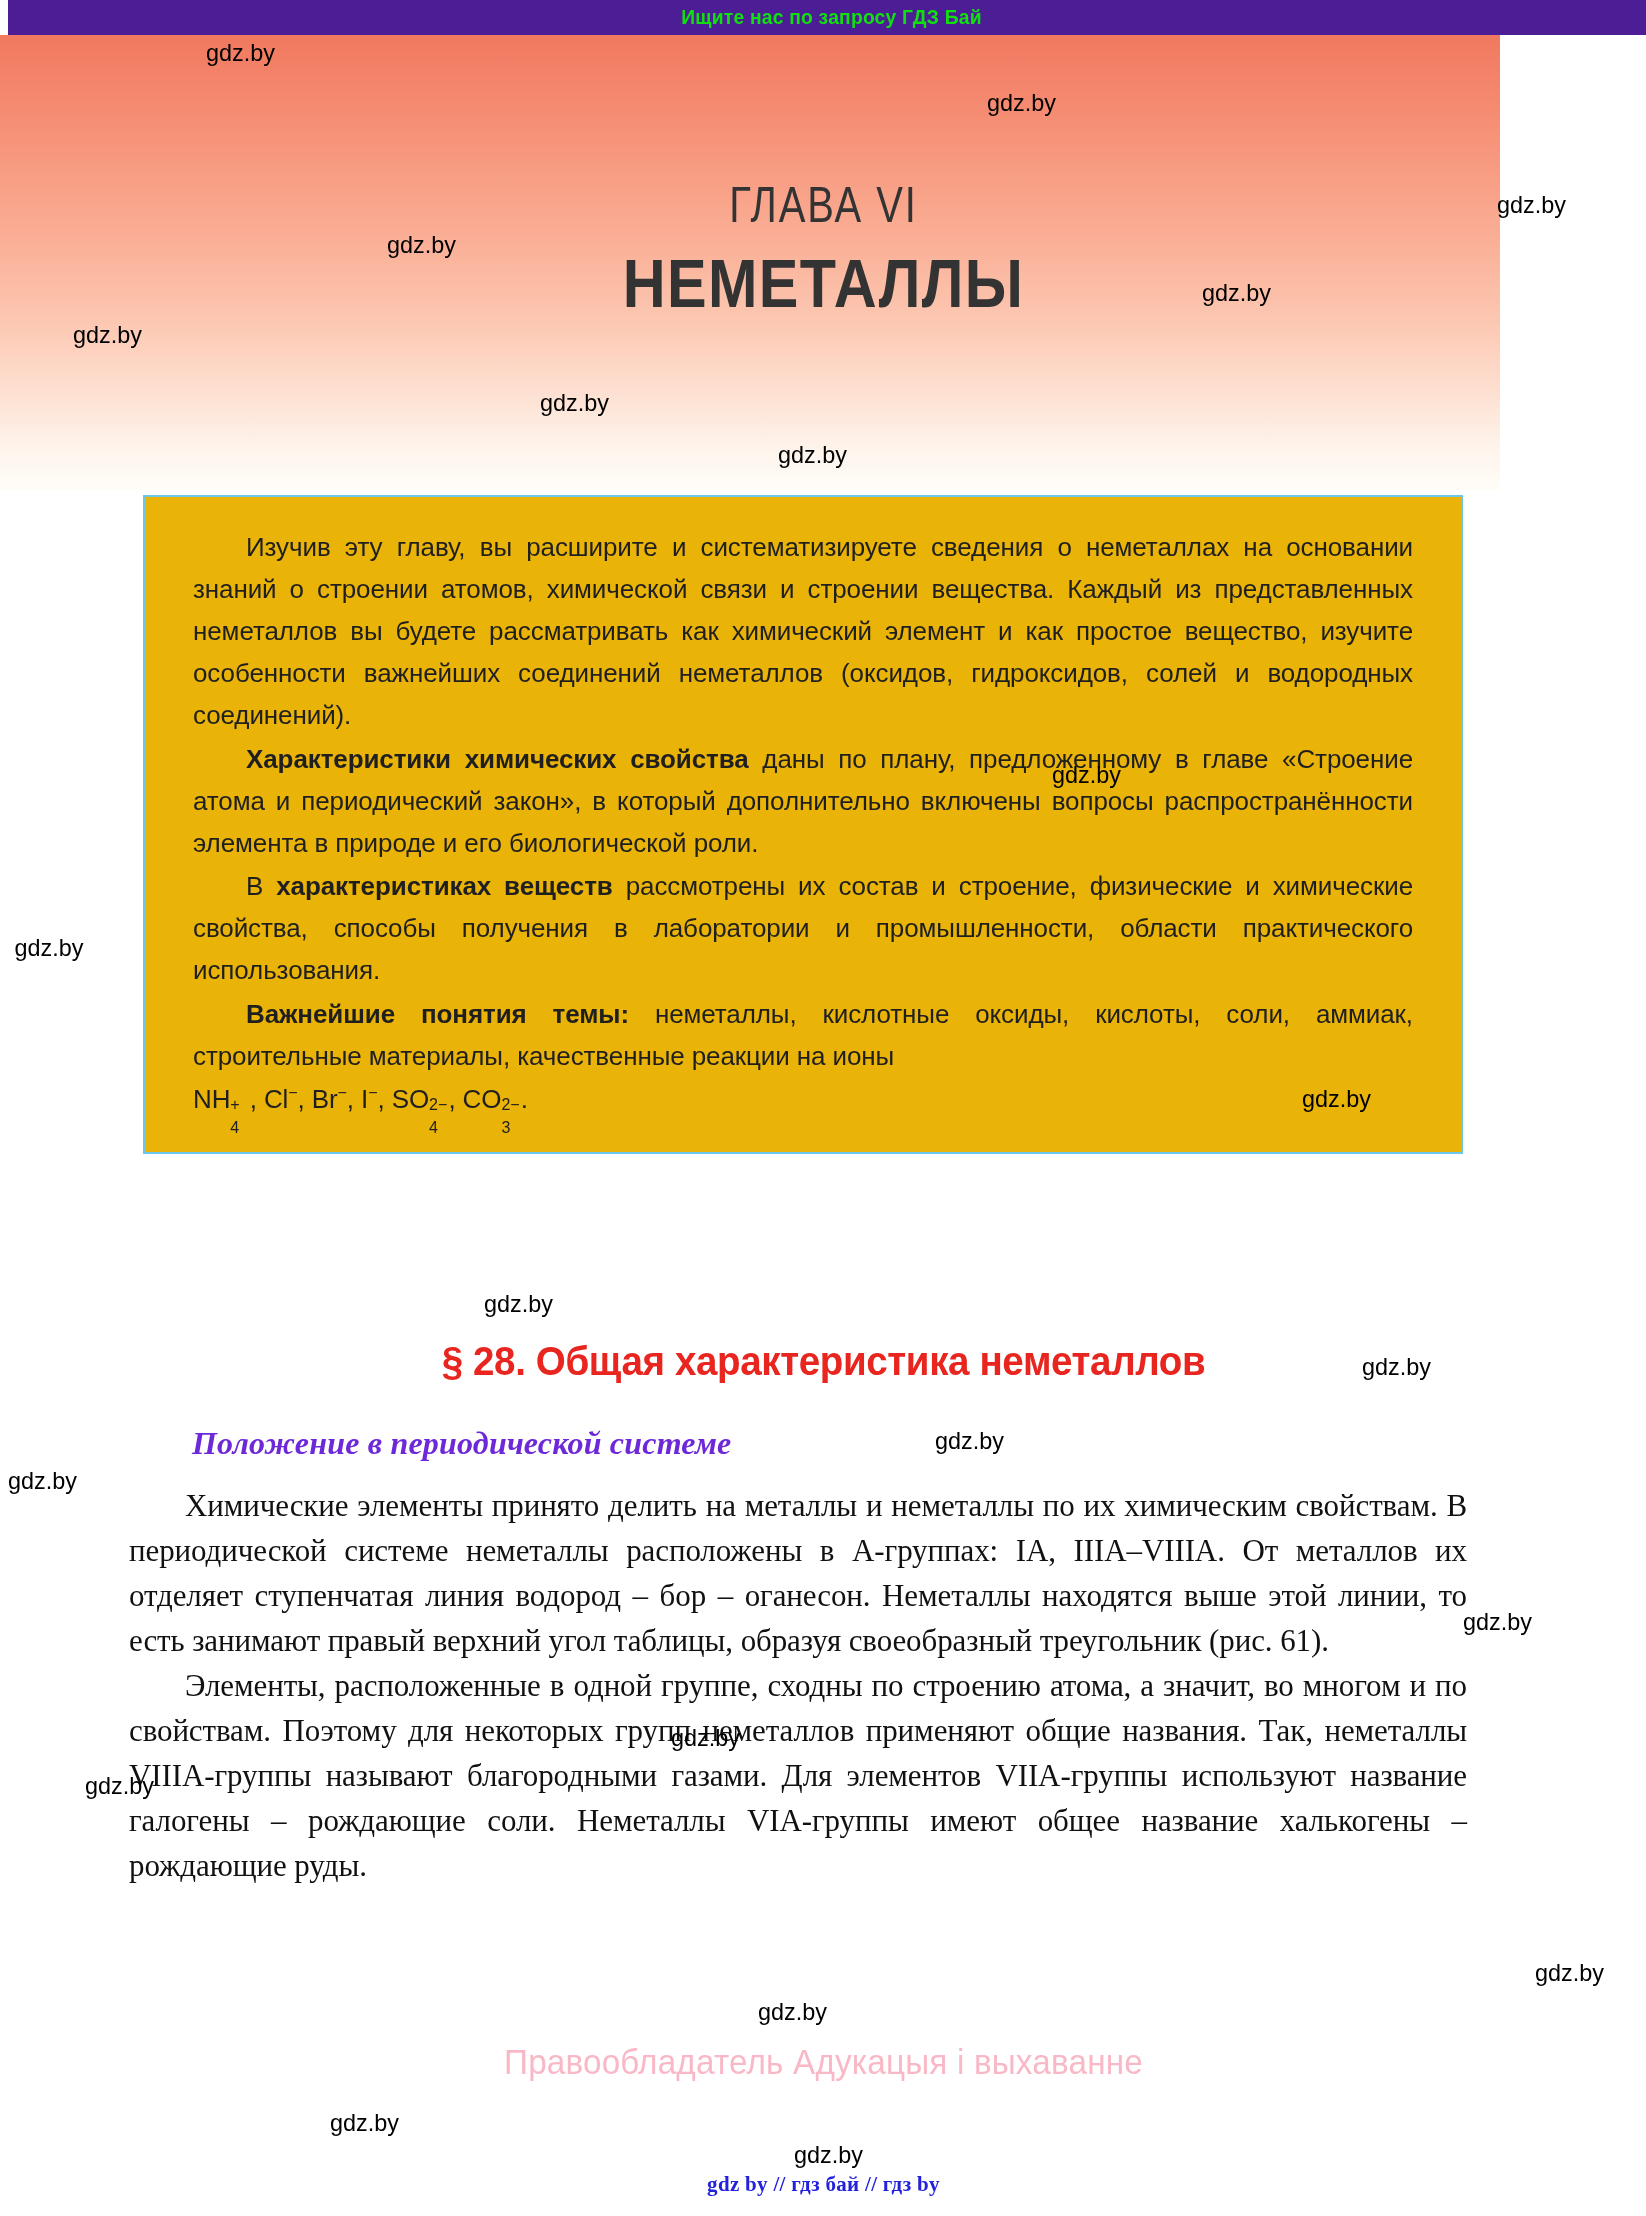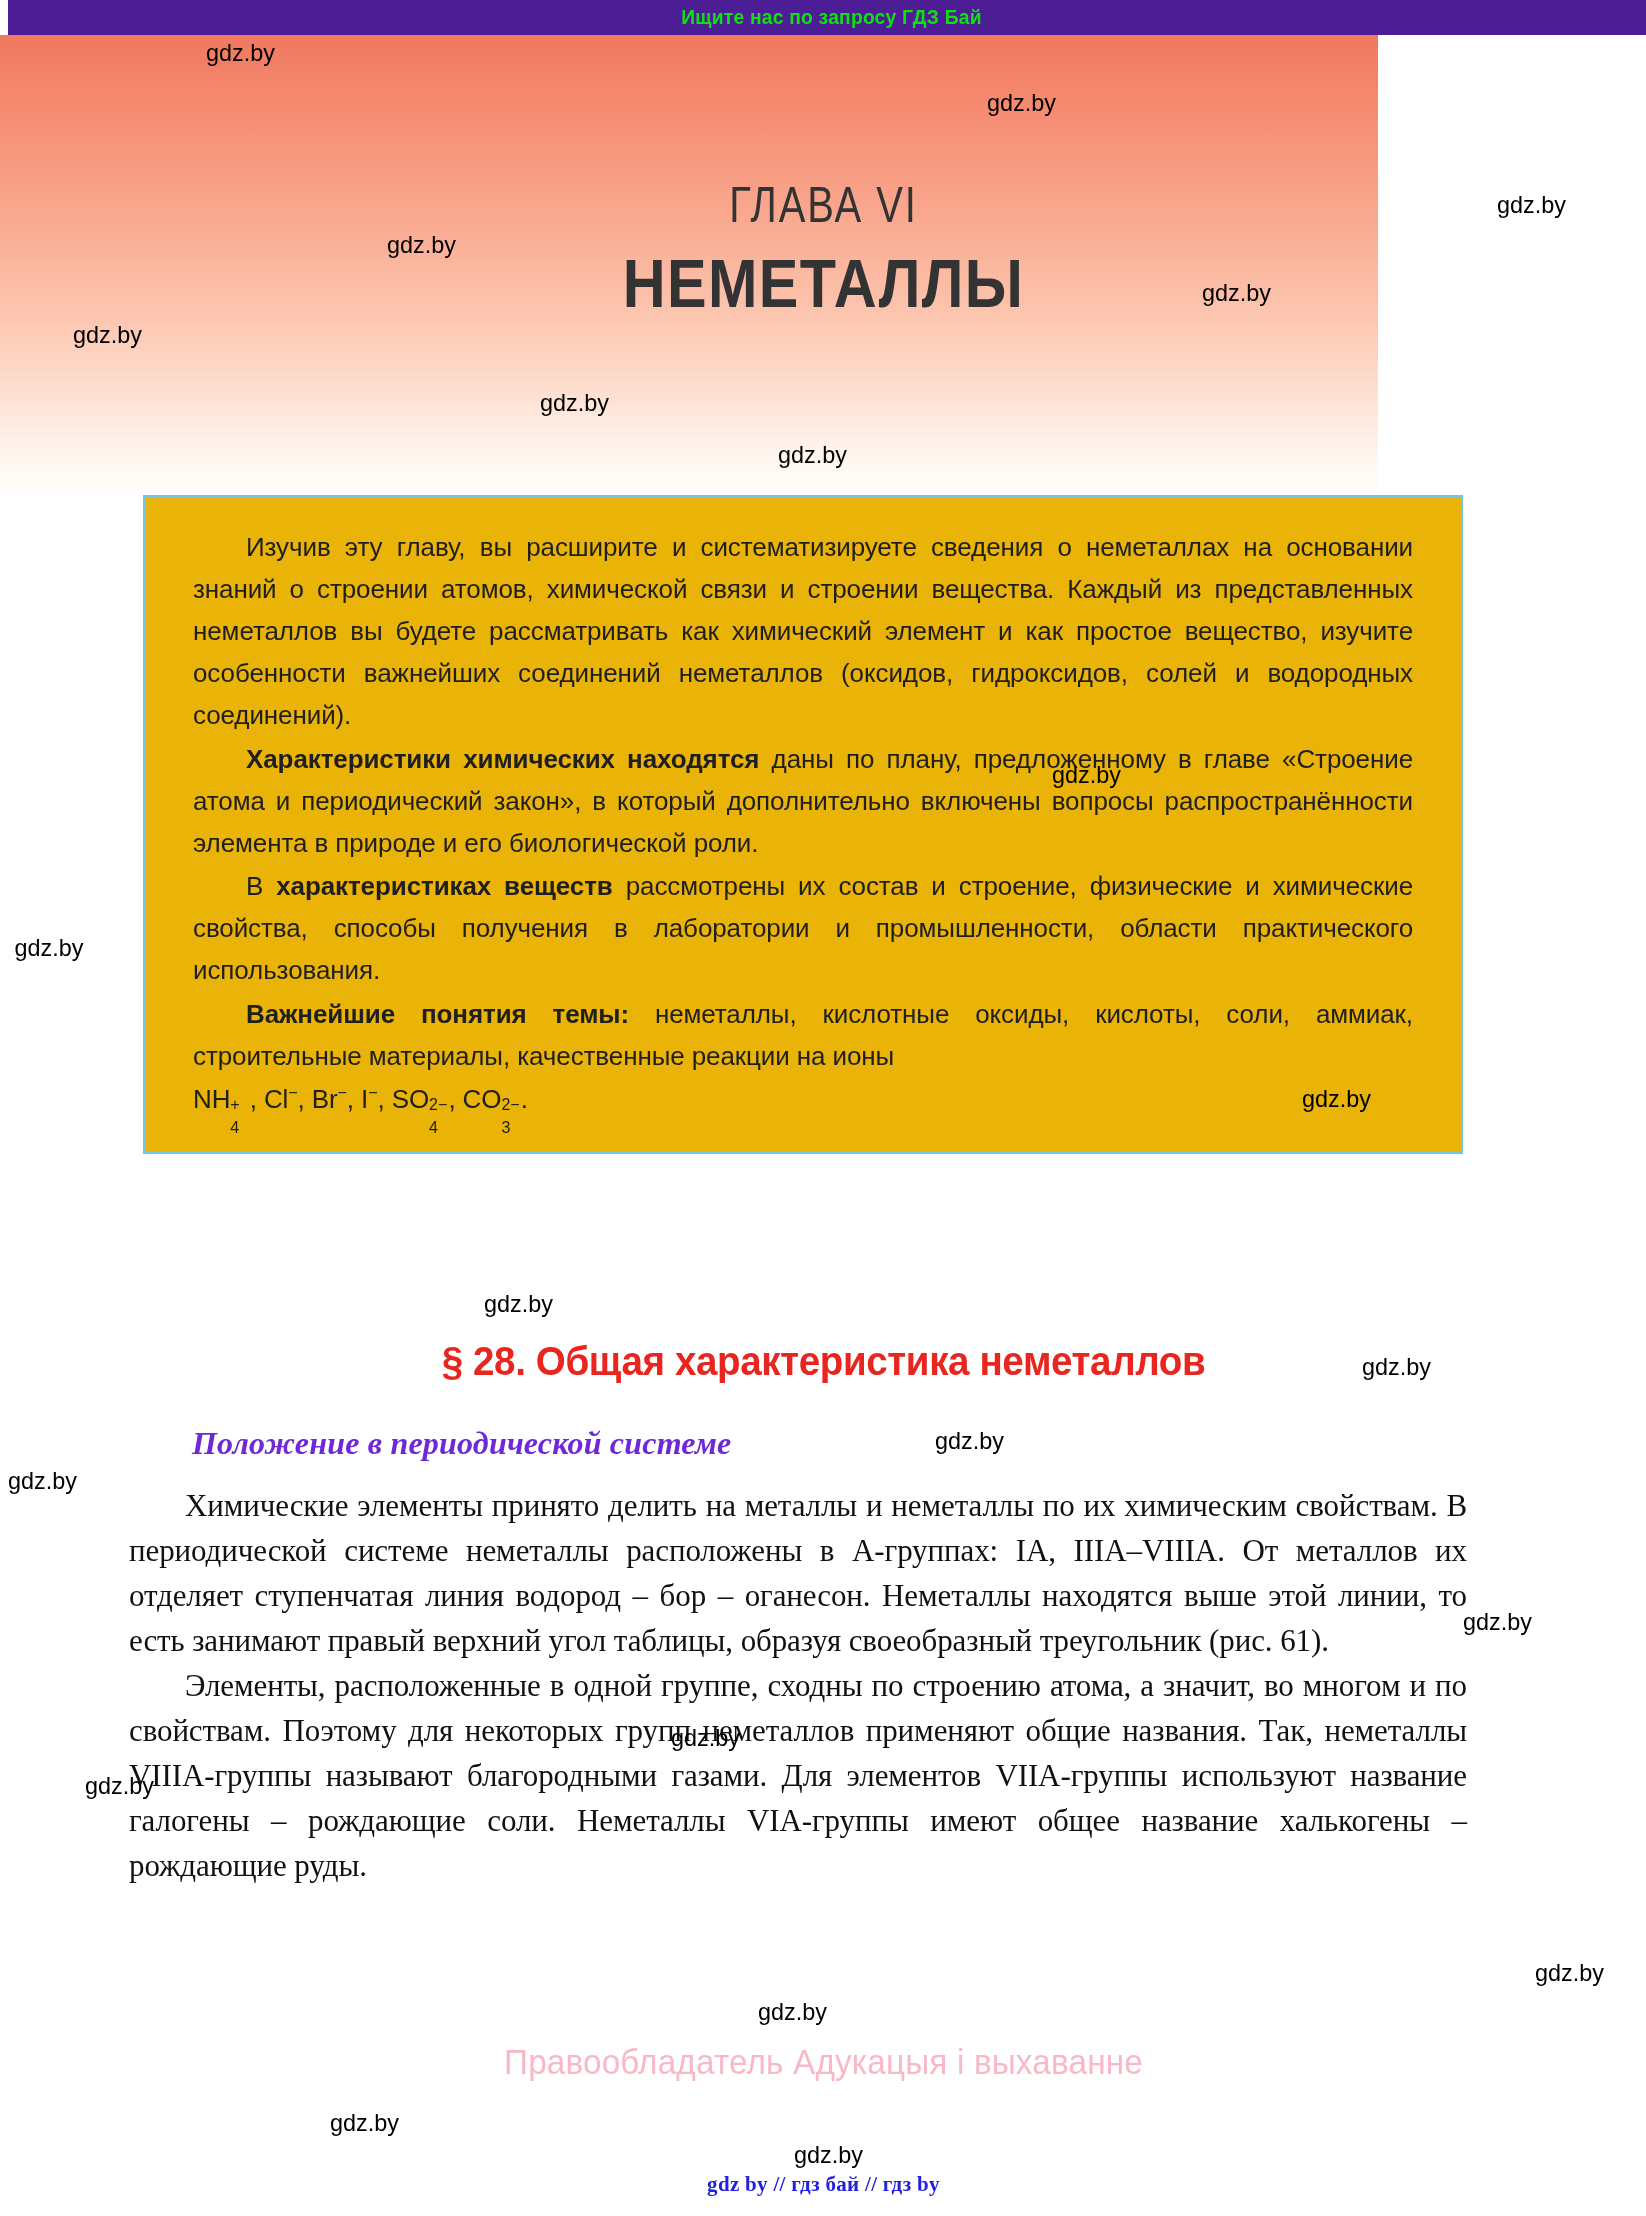--- a/index.html
+++ b/index.html
@@ -33,21 +33,21 @@
     font-family: "Liberation Sans", sans-serif;
     font-weight: bold;
     font-size: 19.3px;
     letter-spacing: 0.2px;
   }
 
   
   .chapter-banner {
     position: absolute;
     left: 0; top: 35px;
-    width: 1378px;
+    width: 1500px;
     height: 455px;
     background: linear-gradient(to bottom,
         #f0795f 0%,
         #f4866c 12%,
         #f79a80 28%,
         #faaf96 45%,
         #fcc6b0 62%,
         #fddfd0 78%,
         #fef4ec 91%,
         #fffdf8 100%);
@@ -233,21 +233,21 @@
   <div class="chapter-banner-inner">
     <div class="chapter-number">ГЛАВА VI</div>
     <div class="chapter-title">НЕМЕТАЛЛЫ</div>
   </div>
 </div>
 
 <div class="intro-box">
 
   <p>Изучив эту главу, вы расширите и систематизируете сведения о неметаллах на основании знаний о строении атомов, химической связи и строении вещества. Каждый из представленных неметаллов вы будете рассматривать как химический элемент и как простое вещество, изучите особенности важнейших соединений неметаллов (оксидов, гидроксидов, солей и водородных соединений).</p>
 
-  <p><b>Характеристики химических находятся</b><span> даны по плану, предложенному в главе «Строение атома и периодический закон», в который дополнительно включены вопросы распространённости элемента в природе и его биологической роли.</span></p>
+  <p><b>Характеристики химических свойства</b><span> даны по плану, предложенному в главе «Строение атома и периодический закон», в который дополнительно включены вопросы распространённости элемента в природе и его биологической роли.</span></p>
 
   <p><span>В </span><b>характеристиках веществ</b><span> рассмотрены их состав и строение, физические и химические свойства, способы получения в лаборатории и промышленности, области практического использования.</span></p>
 
   <p><b>Важнейшие понятия темы:</b><span> неметаллы, кислотные оксиды, кислоты, соли, аммиак, строительные материалы, качественные реакции на ионы</span></p>
 
   <p class="ion-line" title="NH4+, Cl−, Br−, I−, SO4 2−, CO3 2−.">NH<span class="ion-stack"><span class="up">+</span><span class="dn">4</span></span><span class="ion-gap"></span>, Cl<sup>−</sup>, Br<sup>−</sup>, I<sup>−</sup>, SO<span class="ion-stack"><span class="up">2−</span><span class="dn">4</span></span><span class="ion-gap"></span>, CO<span class="ion-stack"><span class="up">2−</span><span class="dn">3</span></span><span class="ion-gap"></span>.</p>
 </div>
 
 <div class="section-heading">§ 28. Общая характеристика неметаллов</div>
 <div class="subsection-heading">Положение в периодической системе</div>

